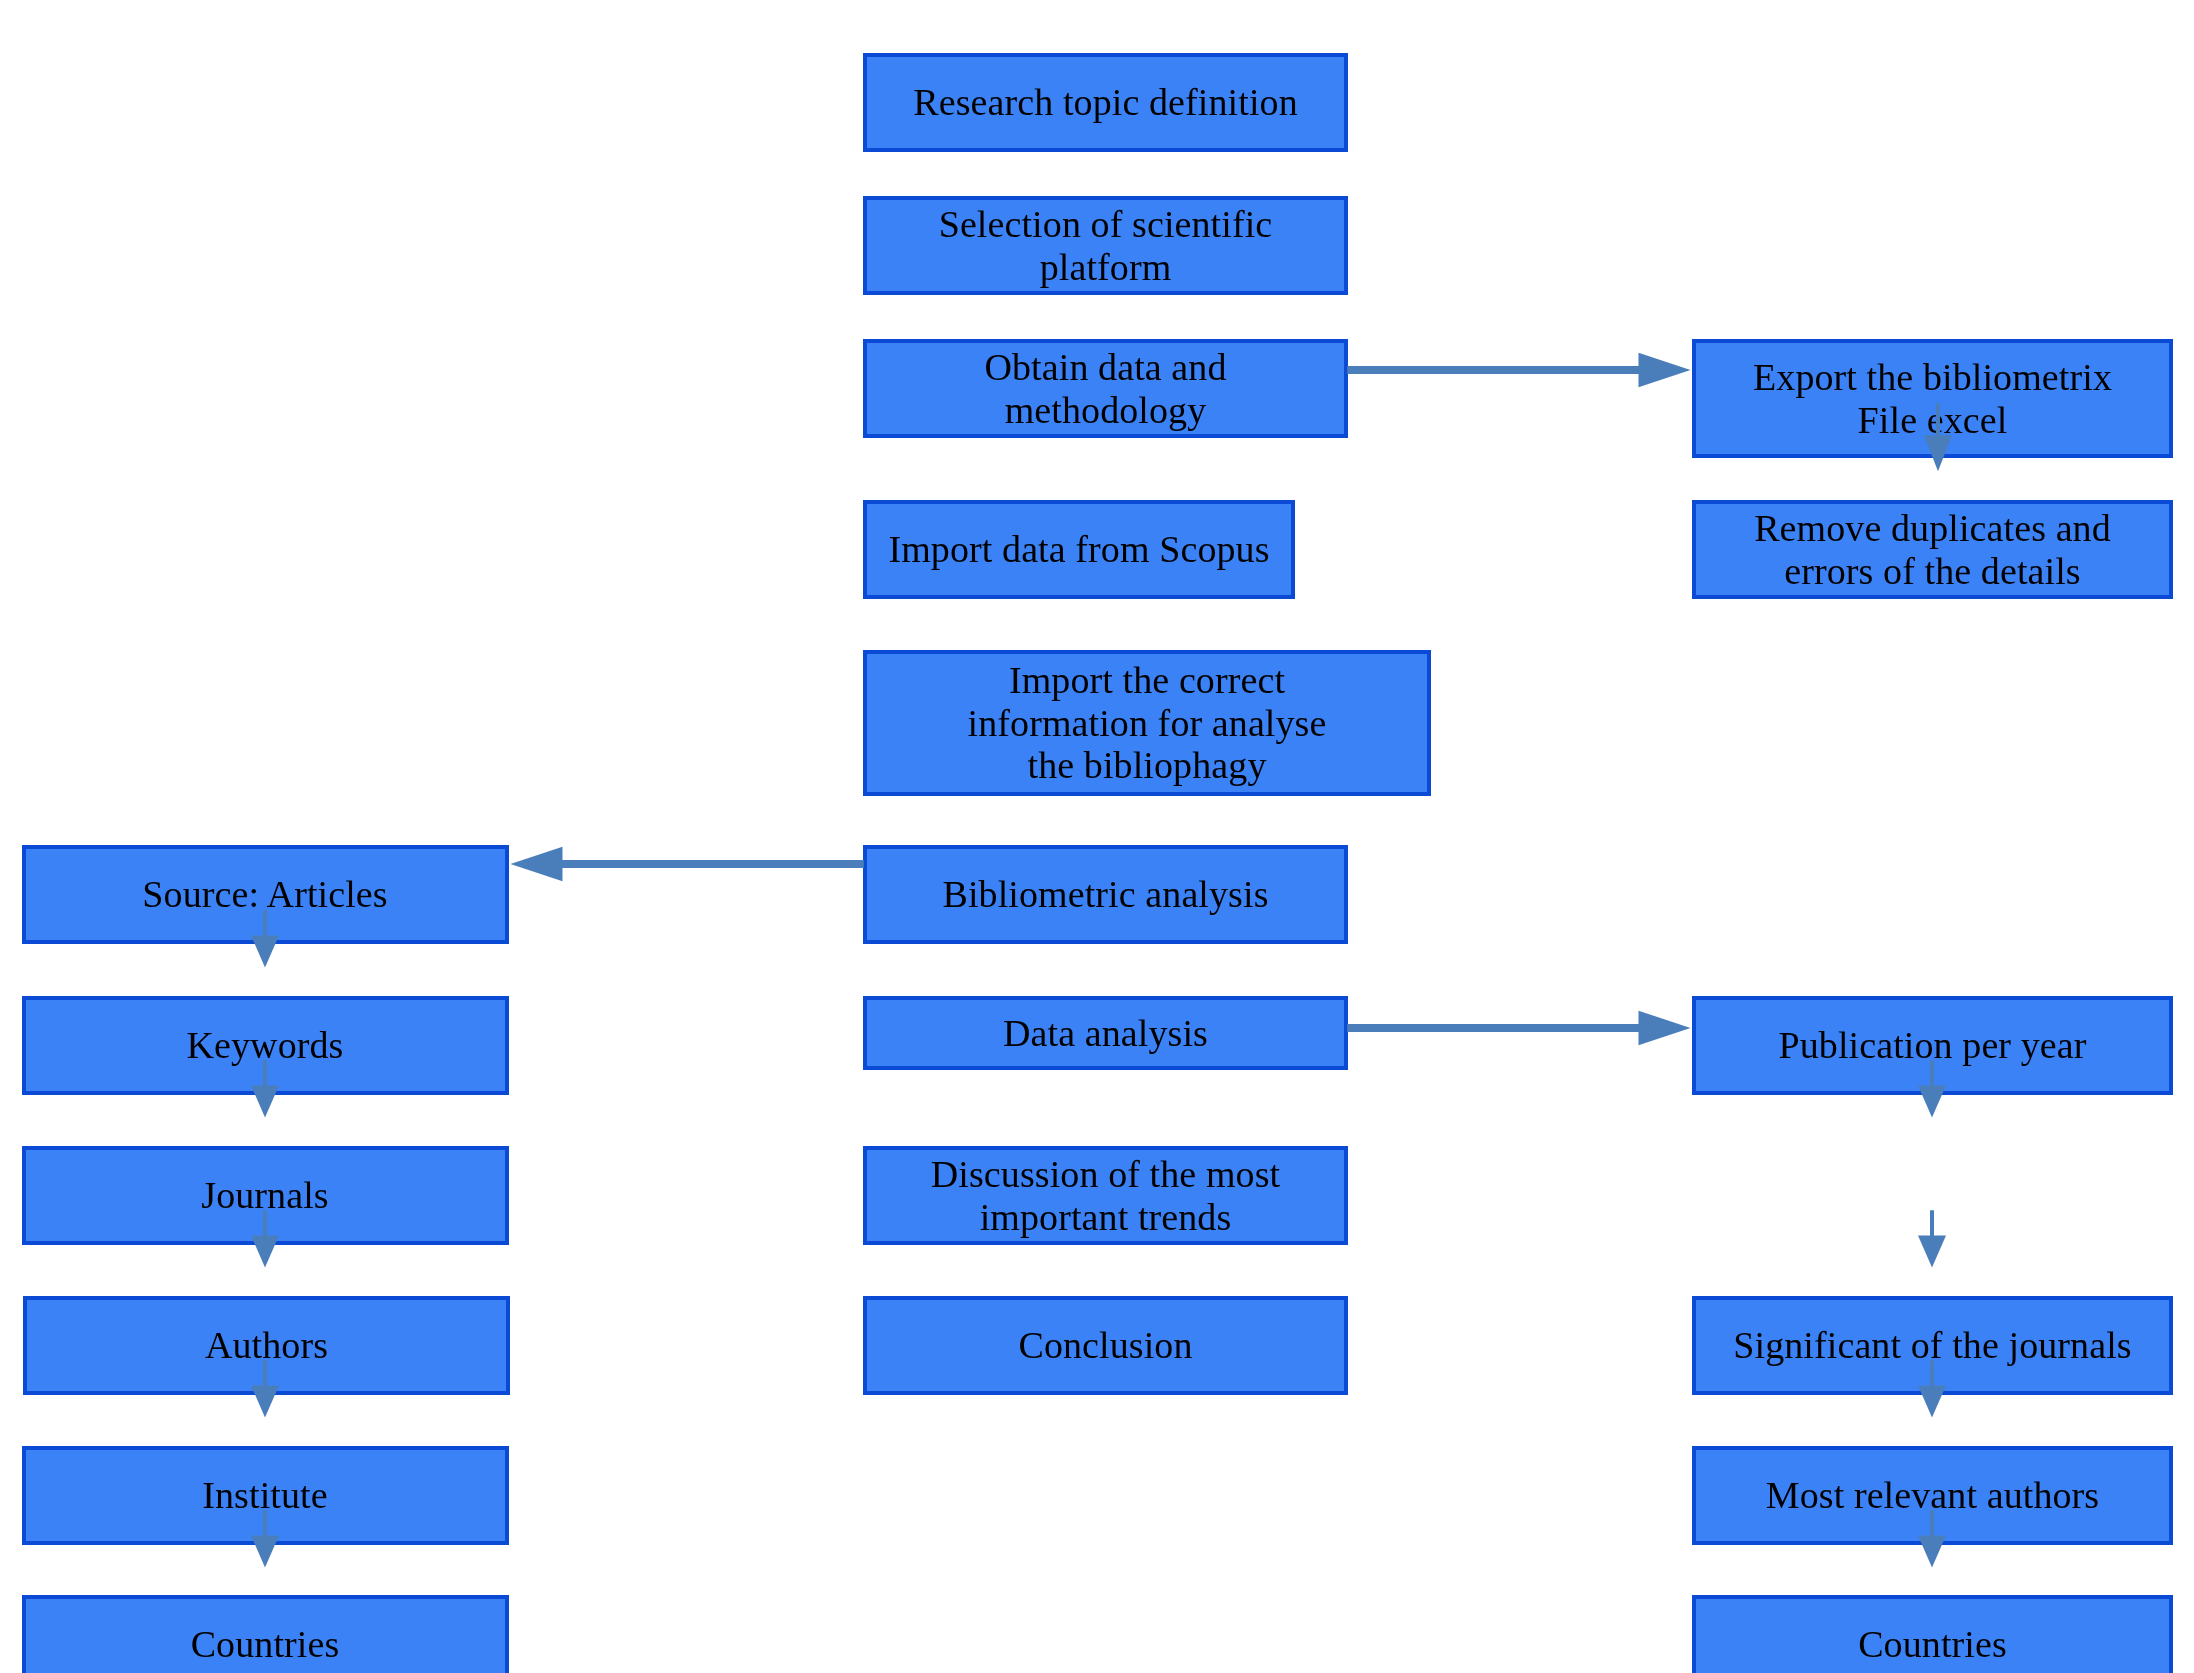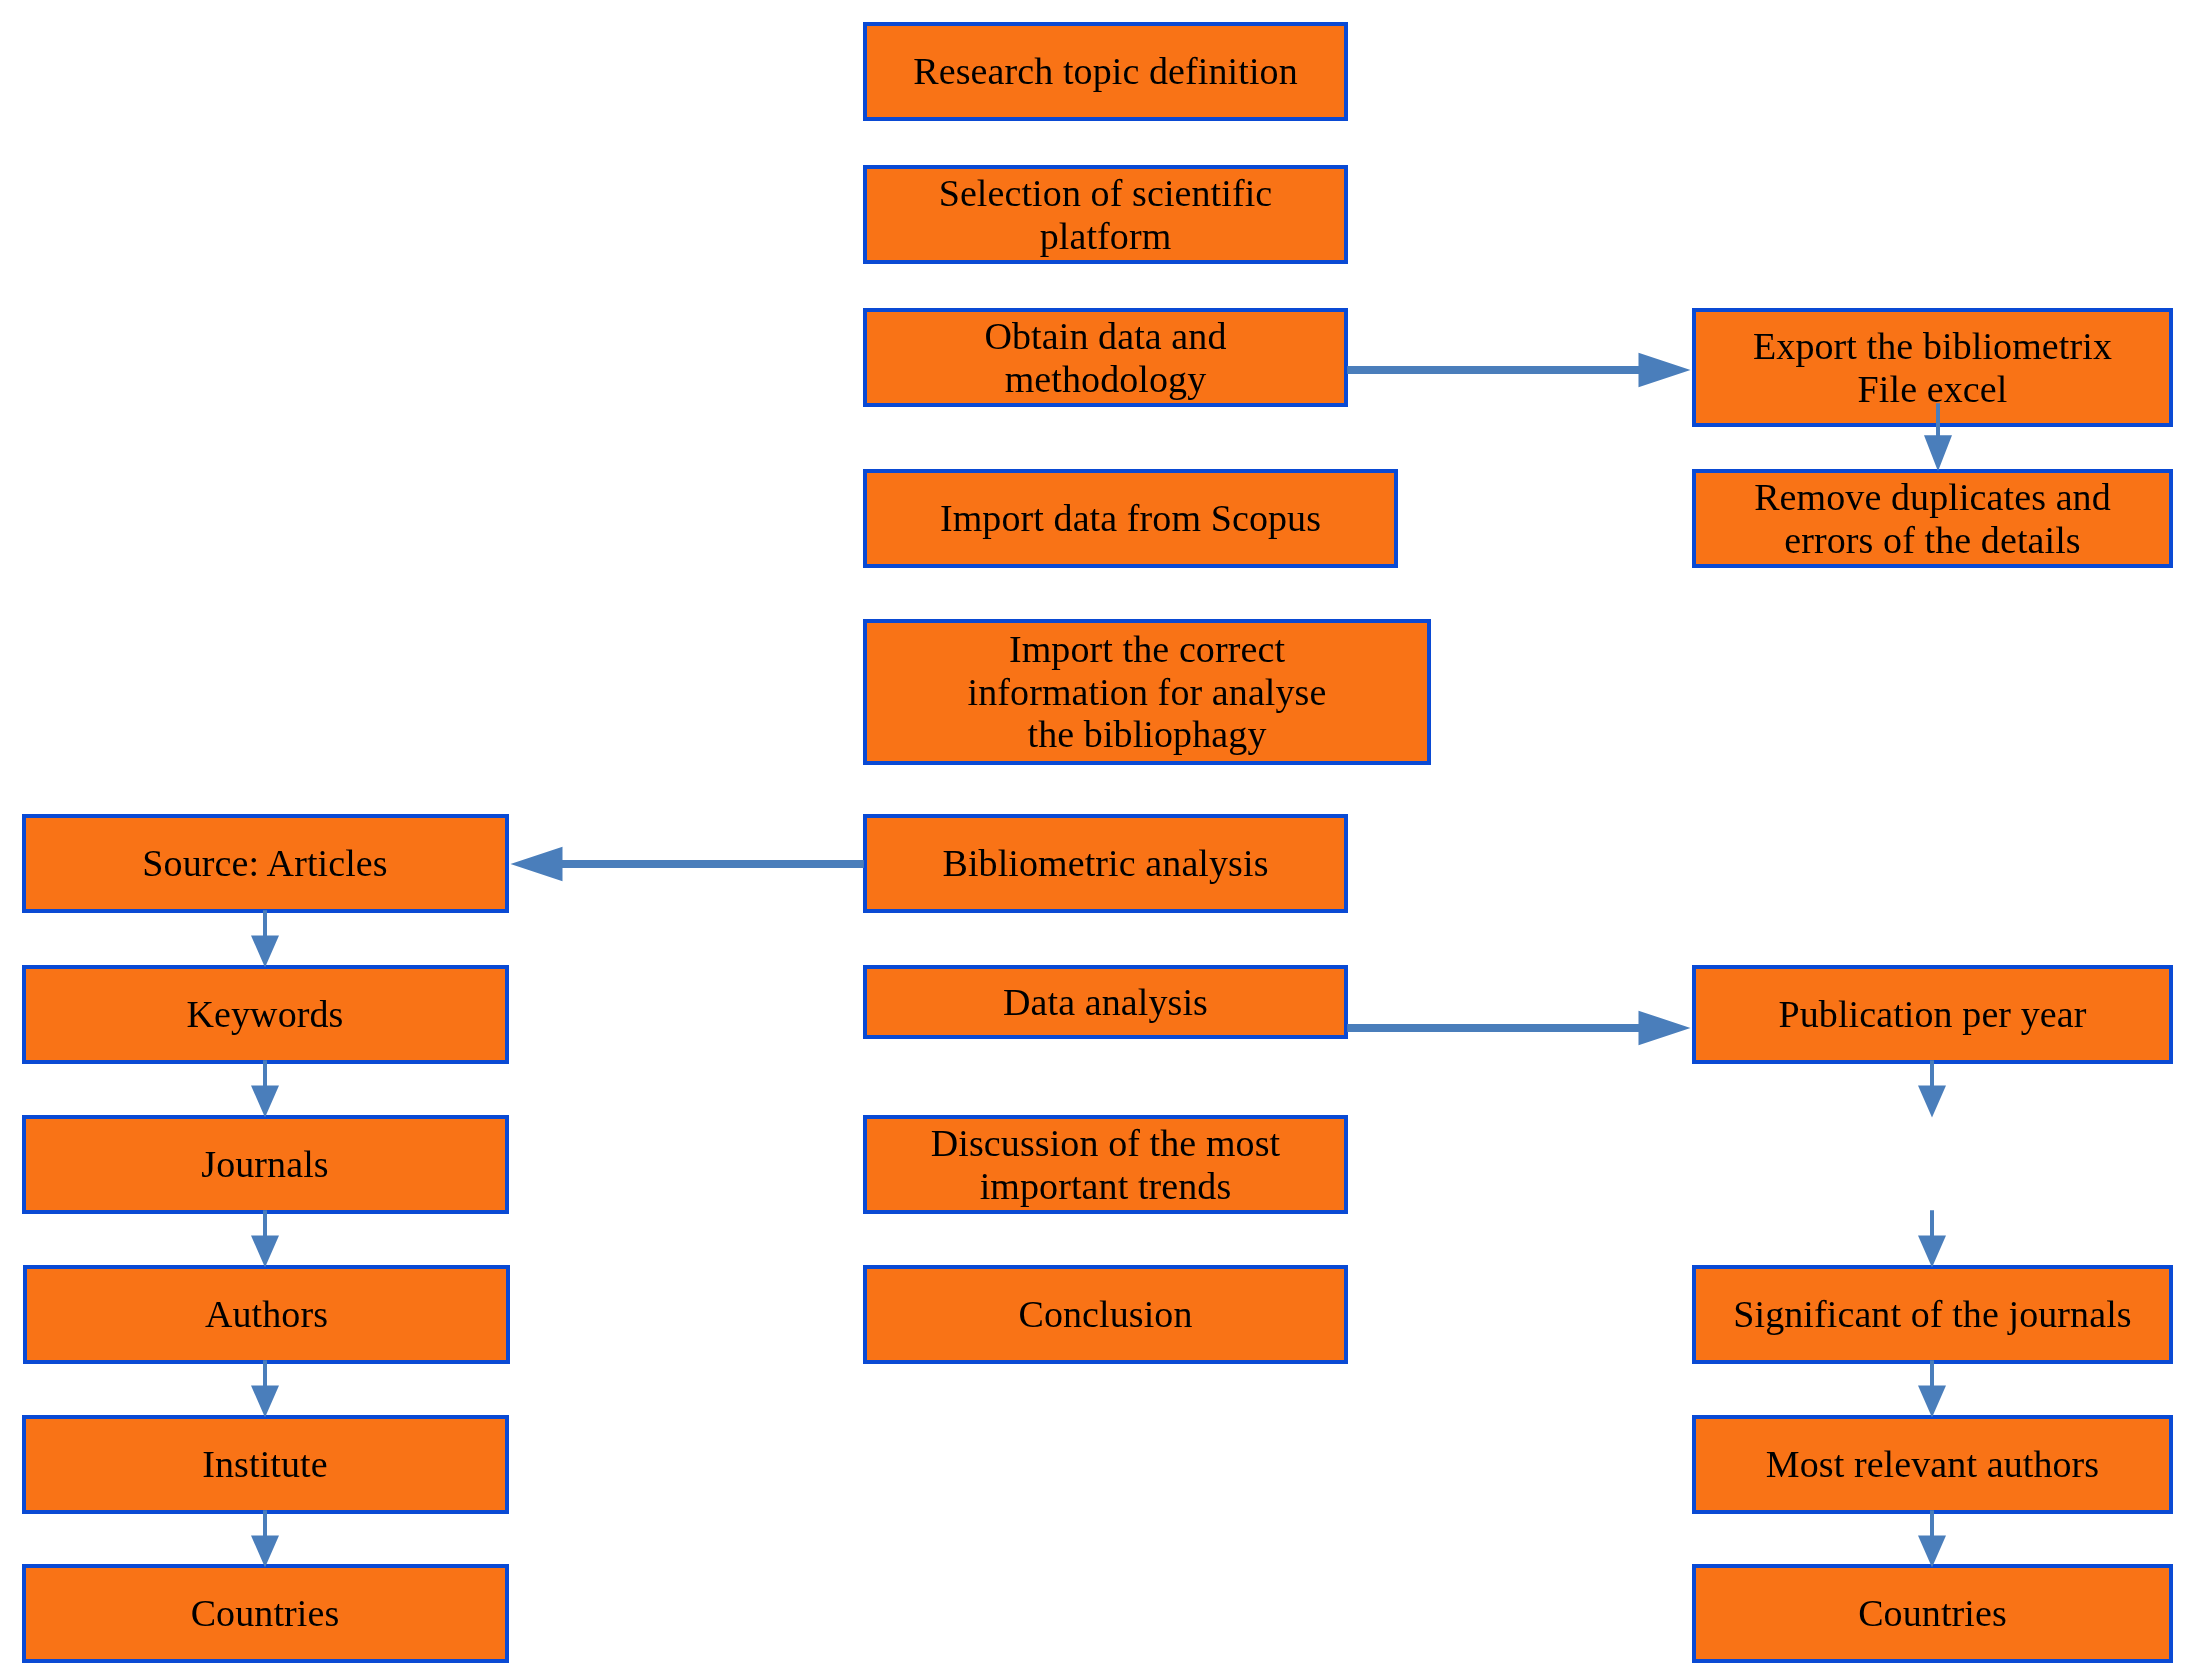--- a/index.html
+++ b/index.html
@@ -16,30 +16,31 @@
   #canvas {
     position: relative;
     width: 2194px;
     height: 1673px;
     background: #ffffff;
   }
   .node {
     position: absolute;
     box-sizing: border-box;
     border: 4.7px solid #0a4ad4;
-    background: #f97316;
+    background: #3b82f6;
     display: flex;
     align-items: center;
     justify-content: center;
     text-align: center;
     color: #000000;
     font-size: 38px;
     line-height: 1.12;
     letter-spacing: 0.1px;
     padding: 0 9.4px;
+    margin-top: 31px;
   }
   .node .label {
     display: block;
     width: 100%;
     white-space: pre-line;
   }
   
   .arrow {
     position: absolute;
   }
@@ -60,21 +61,21 @@
   <div class="node" style="left:863px; top:165px; width:485px; height:99px;">
     <span class="label">Selection of scientific
 platform</span>
   </div>
 
   <div class="node" style="left:863px; top:308px; width:485px; height:99px;">
     <span class="label">Obtain data and
 methodology</span>
   </div>
 
-  <div class="node" style="left:863px; top:469px; width:535px; height:99px;">
+  <div class="node" style="left:863px; top:469px; width:432px; height:99px;">
     <span class="label">Import data from Scopus</span>
   </div>
 
   <div class="node" style="left:863px; top:619px; width:568px; height:146px;">
     <span class="label">Import the correct
 information for analyse
 the bibliophagy</span>
   </div>
 
   <div class="node" style="left:863px; top:814px; width:485px; height:99px;">

